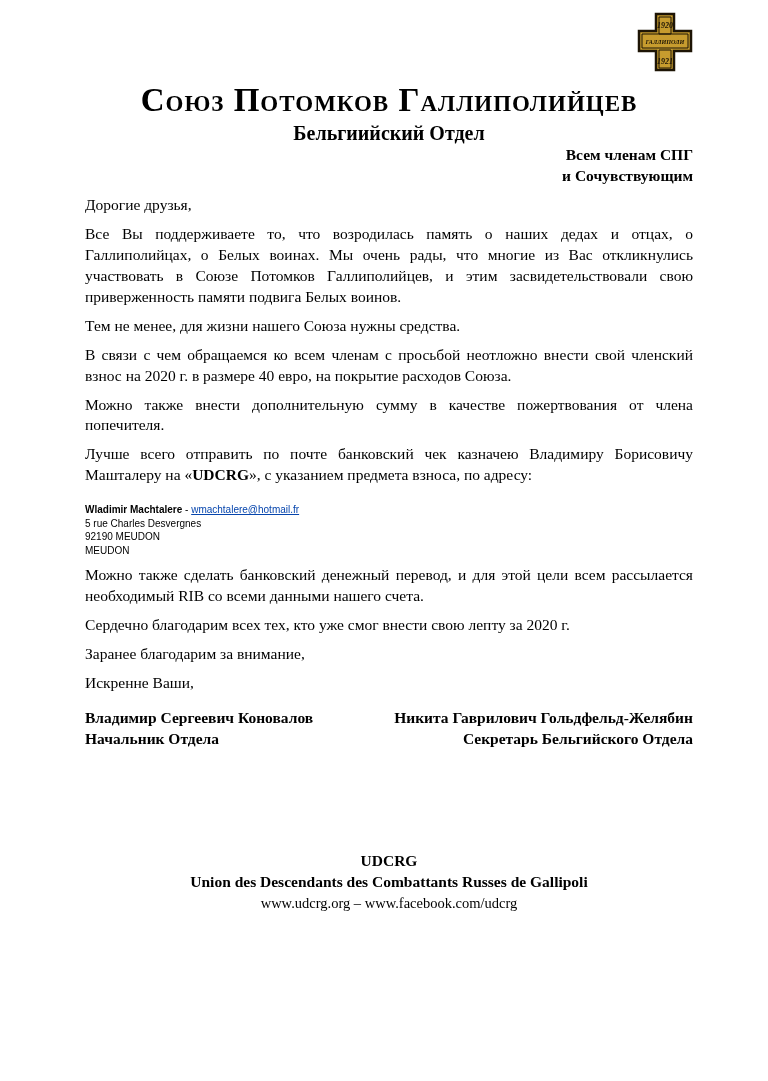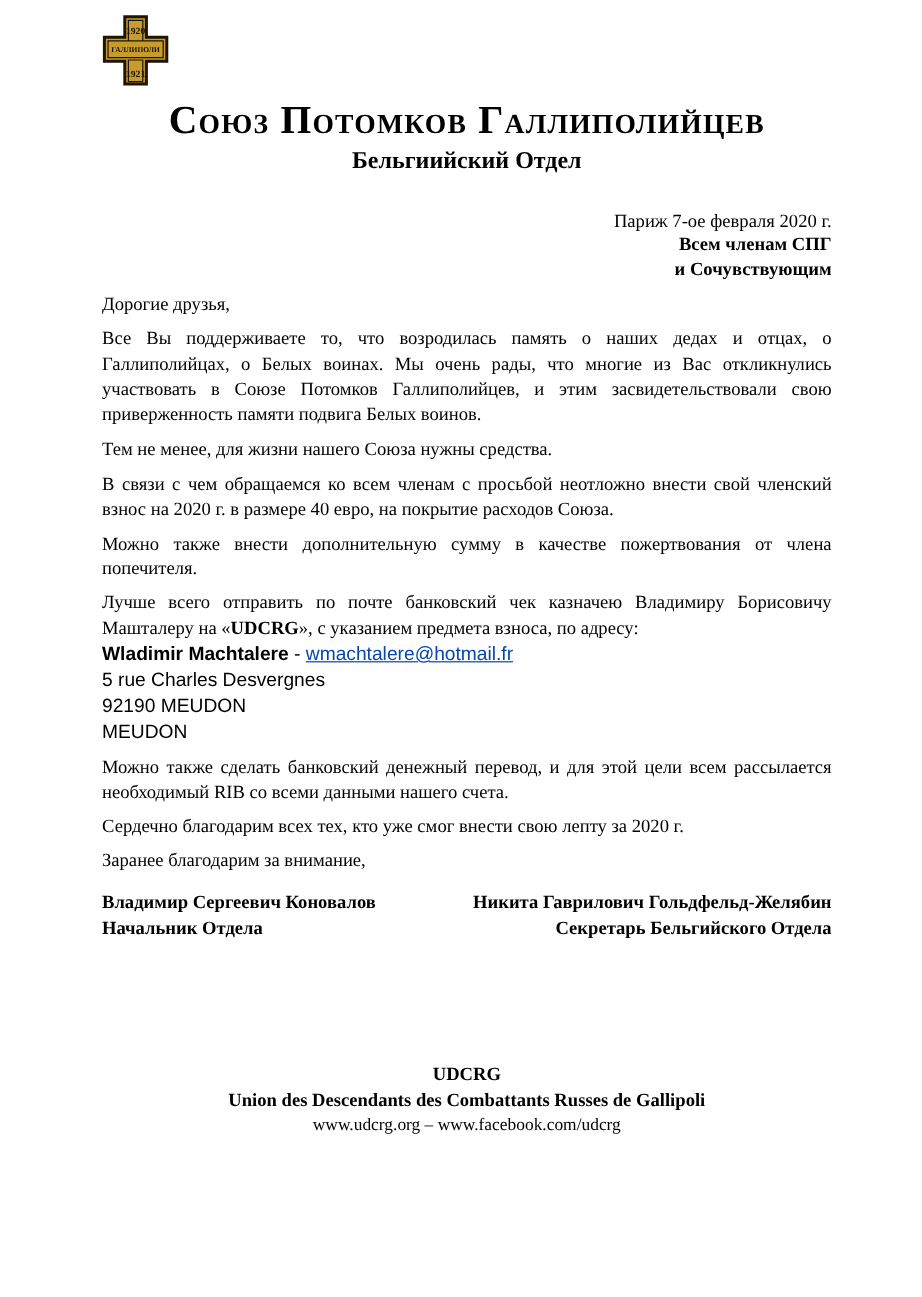--- a/index.html
+++ b/index.html
@@ -12,22 +12,23 @@
     color: #000000;
     font-size: 15.5px;
   }
   .page {
     width: 768px;
     min-height: 1081px;
     padding: 10px 75px 20px 85px;
     position: relative;
   }
   .emblem-wrap {
-    text-align: left;
+    text-align: right;
     margin-top: 2px;
+    font-style: italic;
   }
   .emblem-wrap svg { display: inline-block; }
   .title {
     text-align: center;
     font-weight: bold;
     font-size: 33px;
     font-variant: small-caps;
     letter-spacing: 1px;
     margin-top: 6px;
     line-height: 1.1;
@@ -53,23 +54,24 @@
     margin-top: 24px;
   }
   .body-text p {
     text-align: justify;
     line-height: 1.35;
     margin-top: 8px;
   }
   .body-text p.no-justify { text-align: left; }
   .bold { font-weight: bold; }
   .address-block {
+    margin-top: 17px;
     line-height: 1.35;
     font-family: "Liberation Sans", sans-serif;
-    font-size: 16px;
+    font-size: 10px;
   }
   .address-block .addr-name { font-weight: bold; }
   a.email-link {
     color: #0645ad;
     text-decoration: underline;
   }
   .sig-row {
     display: flex;
     margin-top: 14px;
     font-weight: bold;
@@ -98,21 +100,20 @@
       <path d="M22 5 h12 v17 h-12 z M22 38 h12 v18 h-12 z M5 22 h46 v14 h-46 z" fill="none" stroke="#1d1405" stroke-width="1"></path>
       <text x="28" y="16" text-anchor="middle" font-size="8" font-family="Liberation Serif, serif" fill="#1d1405" font-weight="bold">1920</text>
       <text x="28" y="31.5" text-anchor="middle" font-size="6.2" font-family="Liberation Serif, serif" fill="#1d1405" font-weight="bold">ГАЛЛИПОЛИ</text>
       <text x="28" y="52" text-anchor="middle" font-size="8" font-family="Liberation Serif, serif" fill="#1d1405" font-weight="bold">1921</text>
     </svg>
   </div>
 
   <div class="title">Союз Потомков Галлиполийцев</div>
   <div class="subtitle">Бельгиийский Отдел</div>
 
-  <div class="date-line">Париж 7-ое февраля 2020 г.</div>
 
   <div class="addressee">
     <div>Всем членам СПГ</div>
     <div>и Сочувствующим</div>
   </div>
 
   <div class="body-text">
     <p class="salutation no-justify">Дорогие друзья,</p>
 
     <p>Все Вы поддерживаете то, что возродилась память о наших дедах и отцах, о Галлиполийцах, о Белых воинах. Мы очень рады, что многие из Вас откликнулись участвовать в Союзе Потомков Галлиполийцев, и этим засвидетельствовали свою приверженность памяти подвига Белых воинов.</p>
@@ -125,20 +126,21 @@
     <div class="address-block">
       <div><span class="addr-name">Wladimir Machtalere</span><span> - </span><a class="email-link" href="#">wmachtalere@hotmail.fr</a></div>
       <div>5 rue Charles Desvergnes</div>
       <div>92190 MEUDON</div>
       <div>MEUDON</div>
     </div>
 
     <p>Можно также сделать банковский денежный перевод, и для этой цели всем рассылается необходимый RIB со всеми данными нашего счета.</p>
     <p>Сердечно благодарим всех тех, кто уже смог внести свою лепту за 2020 г.</p>
     <p class="no-justify">Заранее благодарим за внимание,</p>
+    <p class="no-justify">Искренне Ваши,</p>
   </div>
 
   <div class="sig-row">
     <div class="sig-col-left">
       <div>Владимир Сергеевич Коновалов</div>
       <div>Начальник Отдела</div>
     </div>
     <div class="sig-col-right">
       <div>Никита Гаврилович Гольдфельд-Желябин</div>
       <div>Секретарь Бельгийского Отдела</div>

